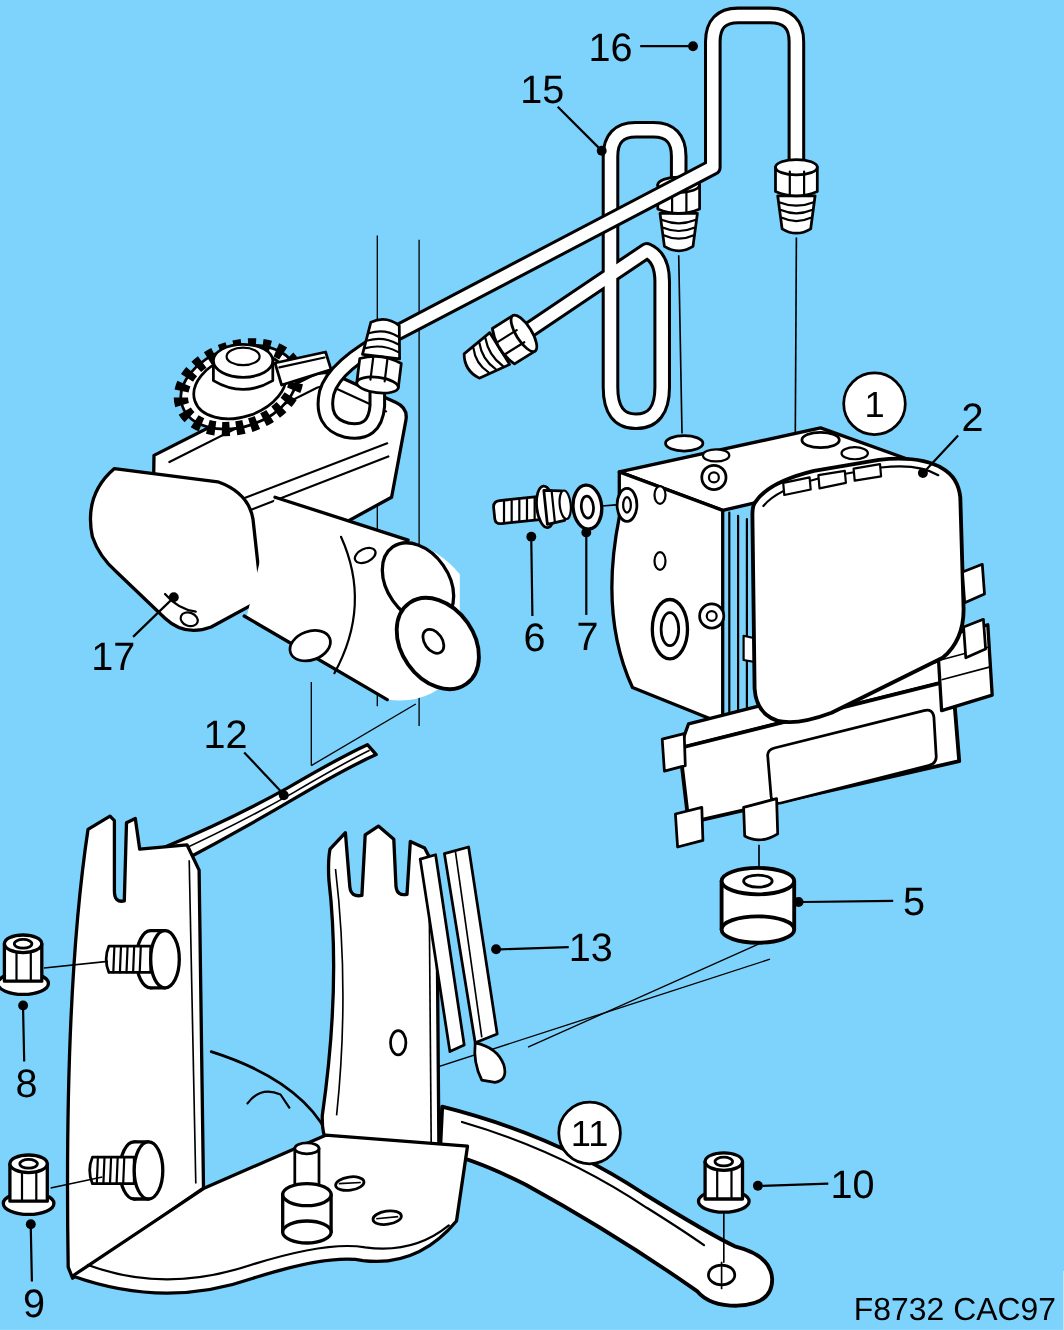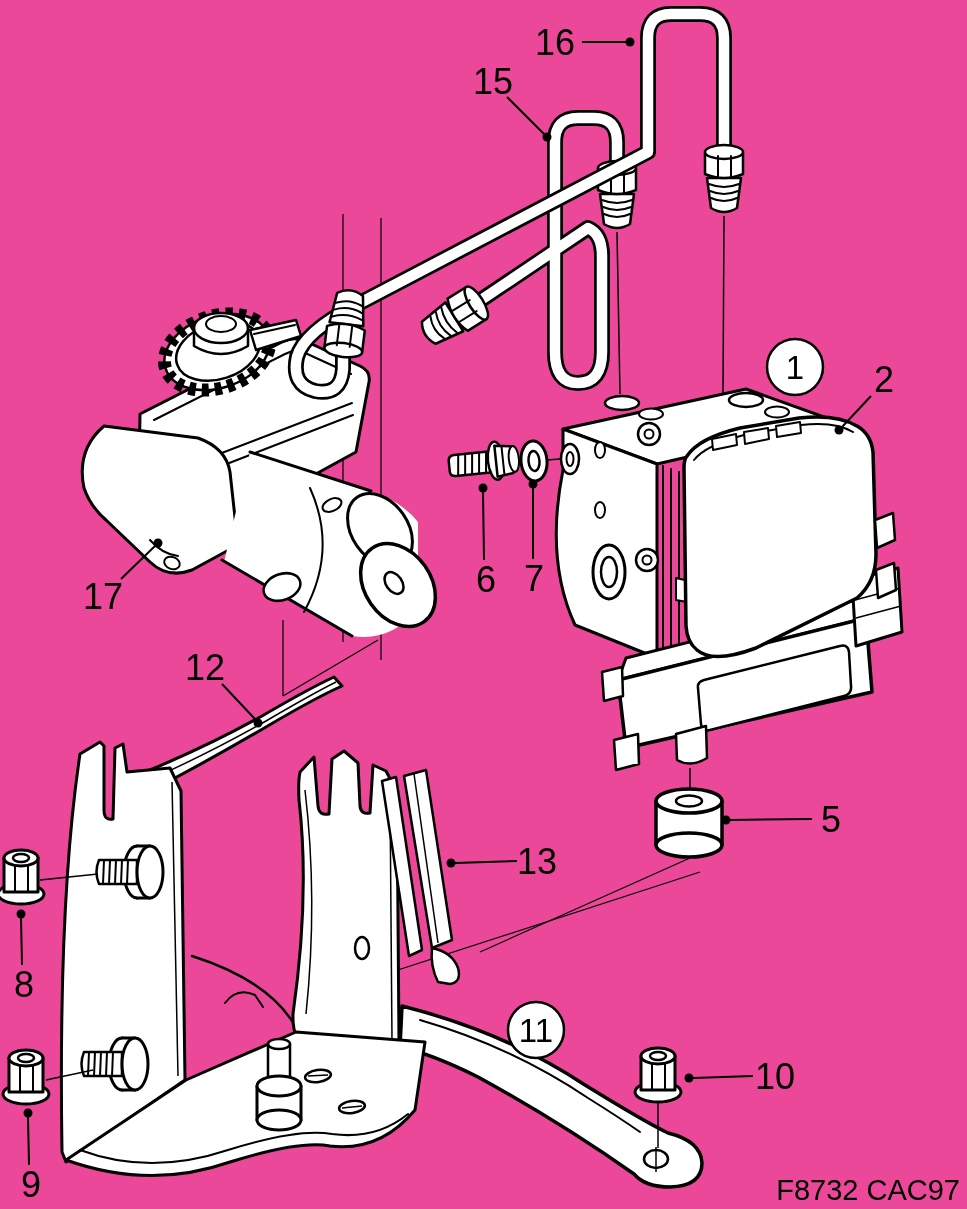--- a/index.html
+++ b/index.html
@@ -1,16 +1,16 @@
 <!DOCTYPE html>
 <html style="--line: #000000;"><head>
 <meta charset="utf-8">
 <style>
   html,body{margin:0;padding:0;background:#fff;}
-  .stage{position:relative;width:967px;height:1209px;background:#ec4899;overflow:hidden;}
+  .stage{position:relative;width:967px;height:1209px;background:#7dd3fc;overflow:hidden;}
   svg{position:absolute;left:0;top:0;}
   :root{--line:#000;}
   .s35{fill:none;stroke:var(--line);stroke-width:3.5;stroke-linejoin:round;stroke-linecap:round;}
   .s3{fill:none;stroke:var(--line);stroke-width:3;stroke-linejoin:round;stroke-linecap:round;}
   .s25{fill:none;stroke:var(--line);stroke-width:2.5;stroke-linejoin:round;stroke-linecap:round;}
   .s2{fill:none;stroke:var(--line);stroke-width:2;stroke-linejoin:round;stroke-linecap:round;}
   .t{fill:none;stroke:var(--line);stroke-width:1.5;}
   .t12{fill:none;stroke:var(--line);stroke-width:1.2;}
   .w{fill:#fff;}
   .wf{fill:#fff;stroke:none;}

